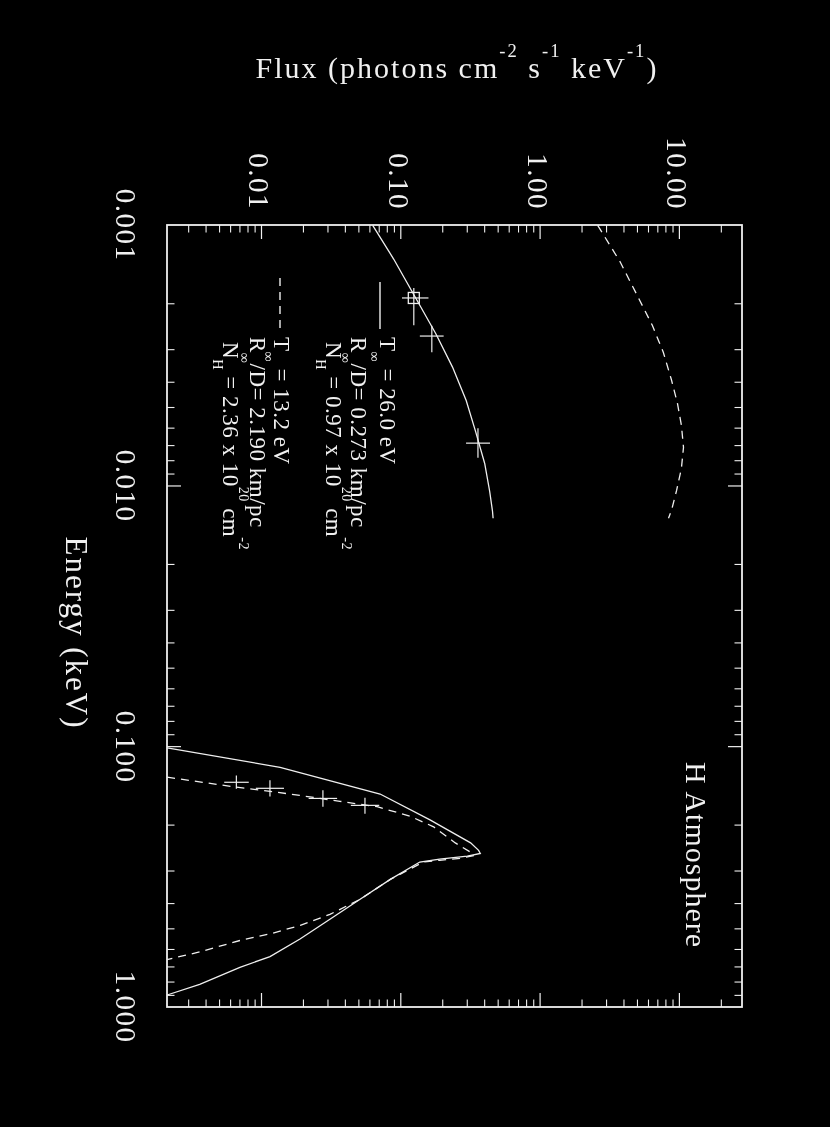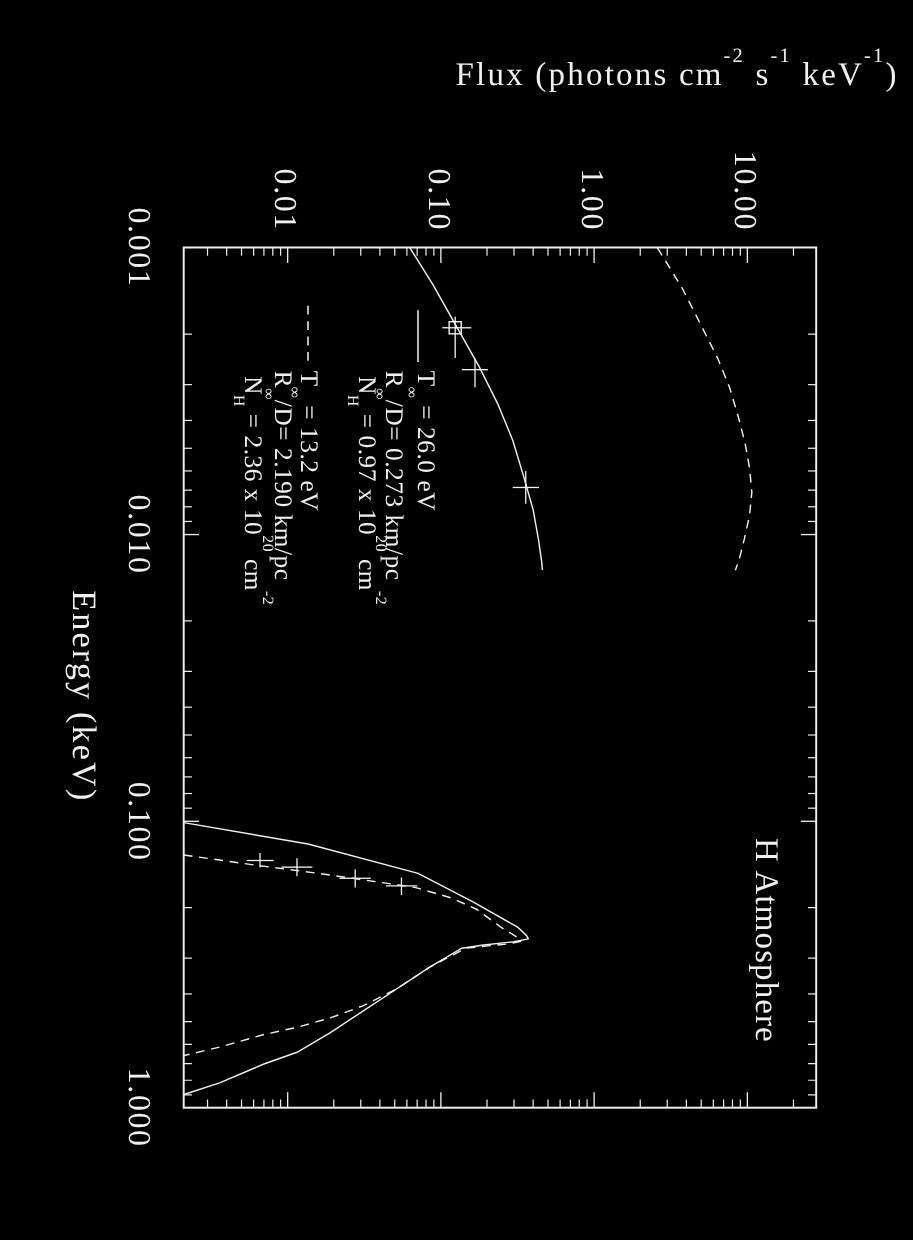--- a/index.html
+++ b/index.html
@@ -3,21 +3,21 @@
 <meta charset="utf-8">
 <style>
   html,body{margin:0;padding:0;}
   body{
     width:830px;height:1127px;position:relative;overflow:hidden;
     background:#000;color:#f0f0f0;
     font-family:"Liberation Serif","DejaVu Serif",serif;
   }
   .rot{position:absolute;transform:rotate(90deg);transform-origin:0 0;white-space:nowrap;}
   .title{
-    position:absolute;left:97px;top:50px;width:720px;text-align:right;
+    position:absolute;left:97px;top:50px;width:720px;text-align:center;
     font-size:30px;letter-spacing:2px;line-height:36px;
   }
   .ticklab{font-size:29px;letter-spacing:1.5px;height:30px;line-height:30px;}
   .fluxlab{width:90px;text-align:right;top:120px;}
   .enlab{width:90px;text-align:center;left:141px;}
   .axtitle{font-size:31px;letter-spacing:2px;height:34px;line-height:34px;width:230px;text-align:center;}
   .ann{font-size:23px;height:26px;line-height:26px;width:330px;text-align:left;letter-spacing:0.5px;}
   .modlab{font-size:30px;letter-spacing:1px;height:32px;line-height:32px;width:230px;text-align:center;}
   sup,sub{font-size:0.62em;line-height:0;position:relative;}
   sup{top:-0.55em;}

